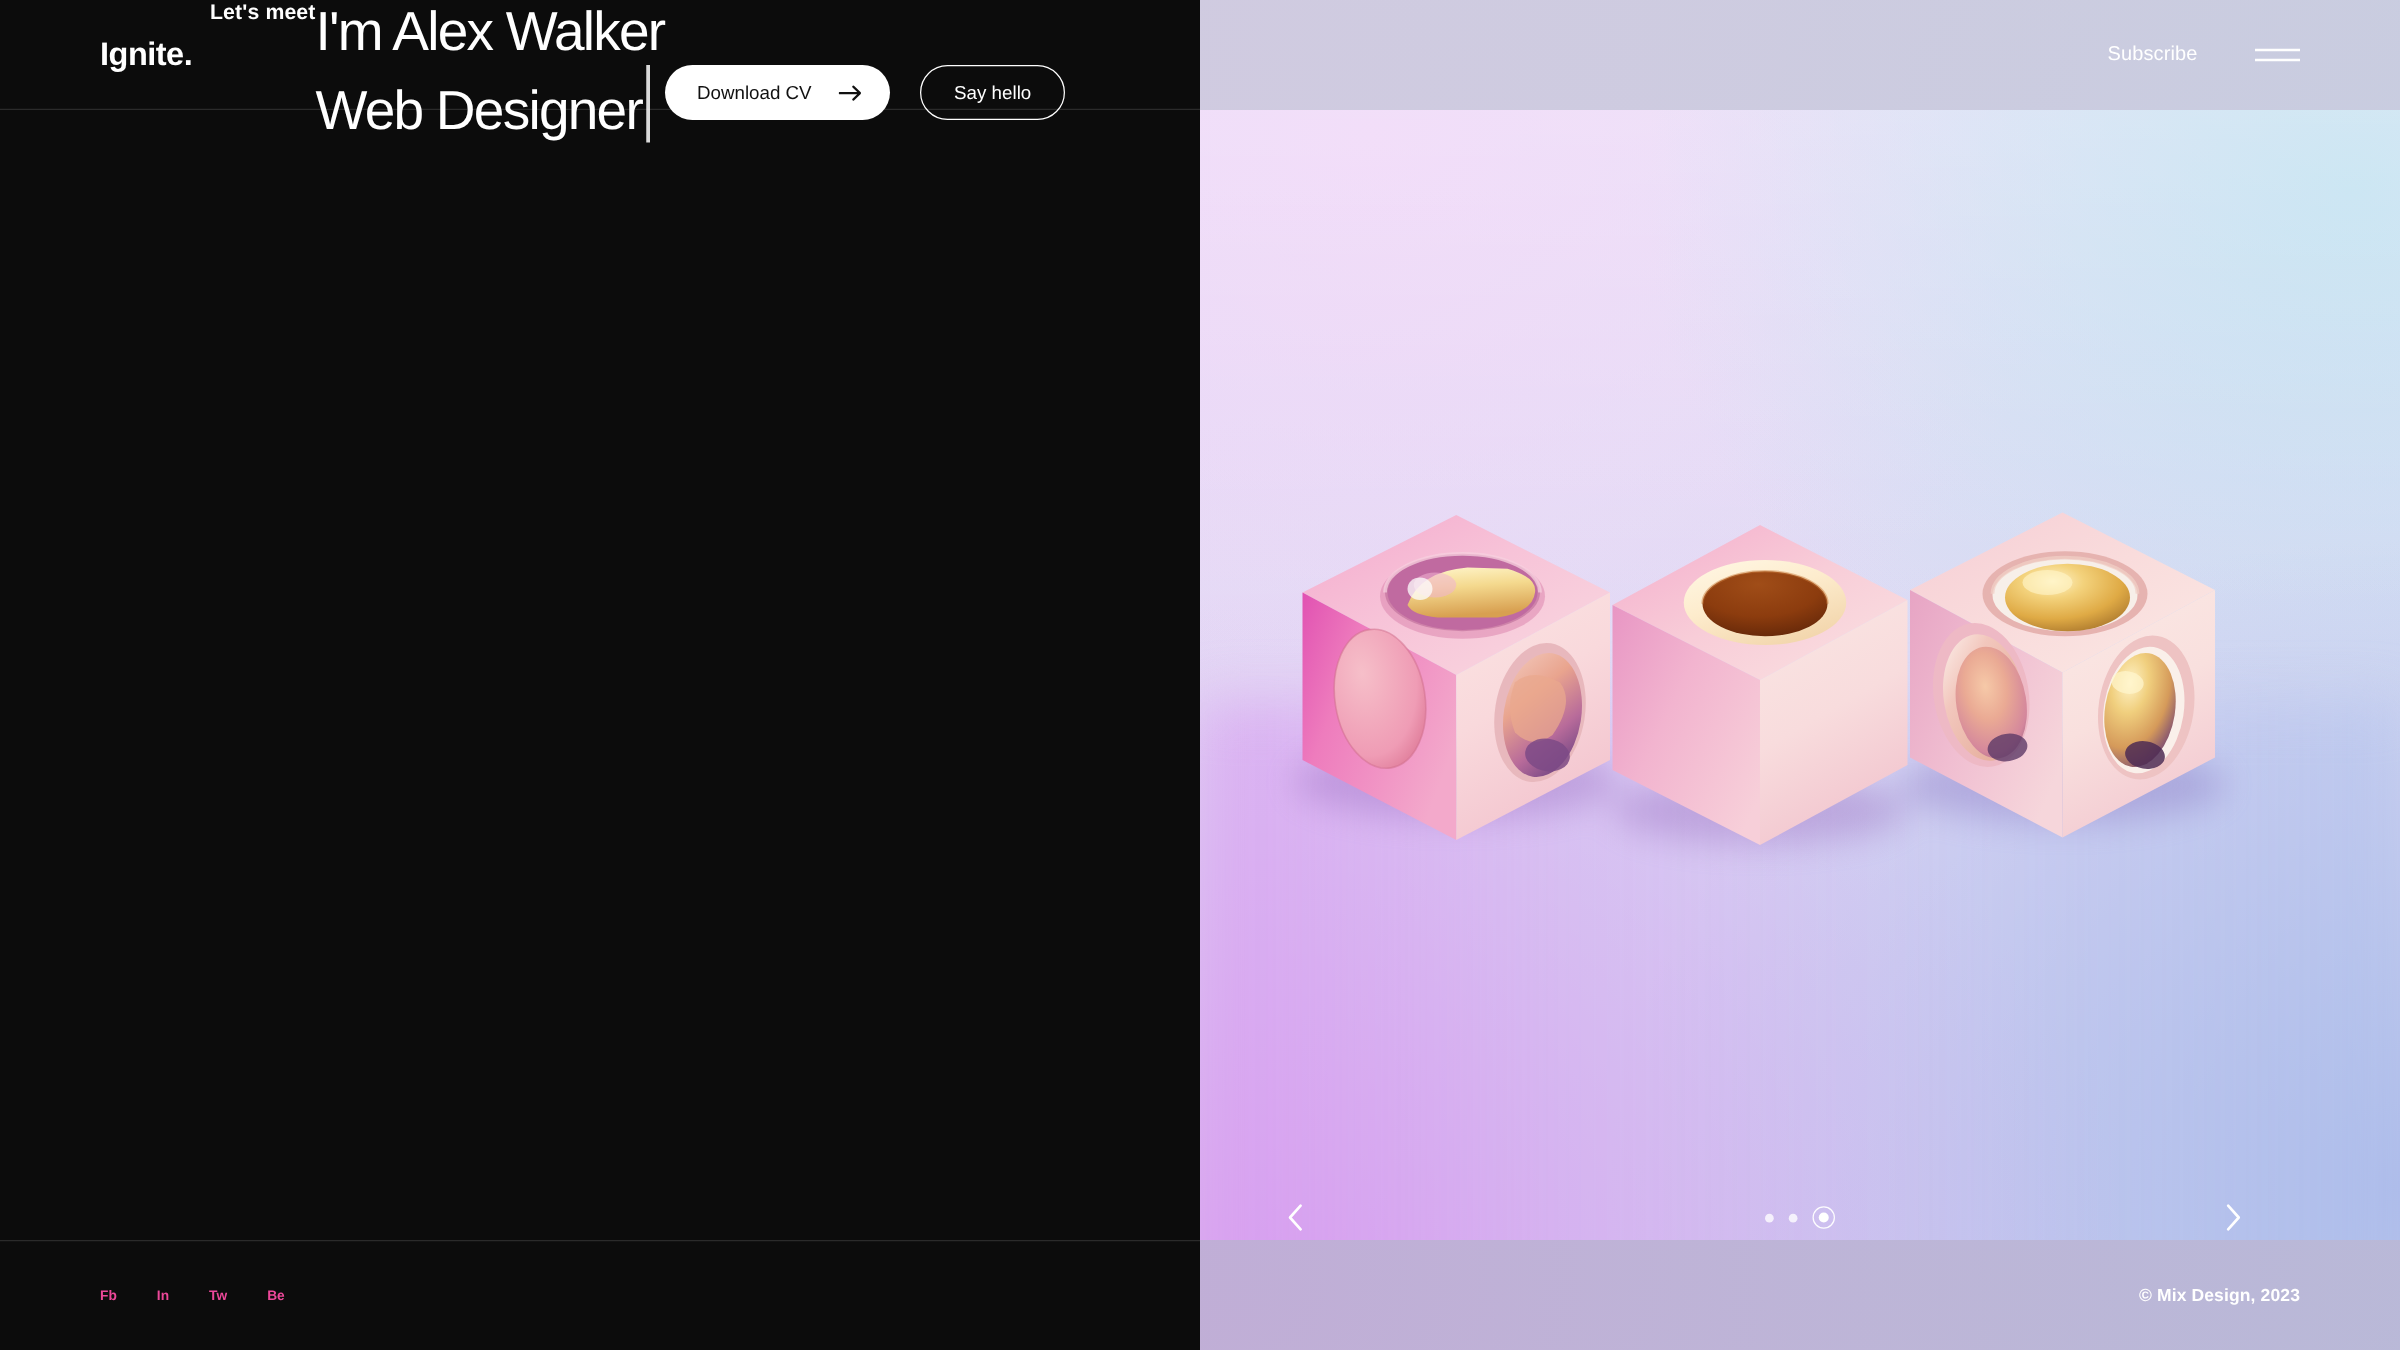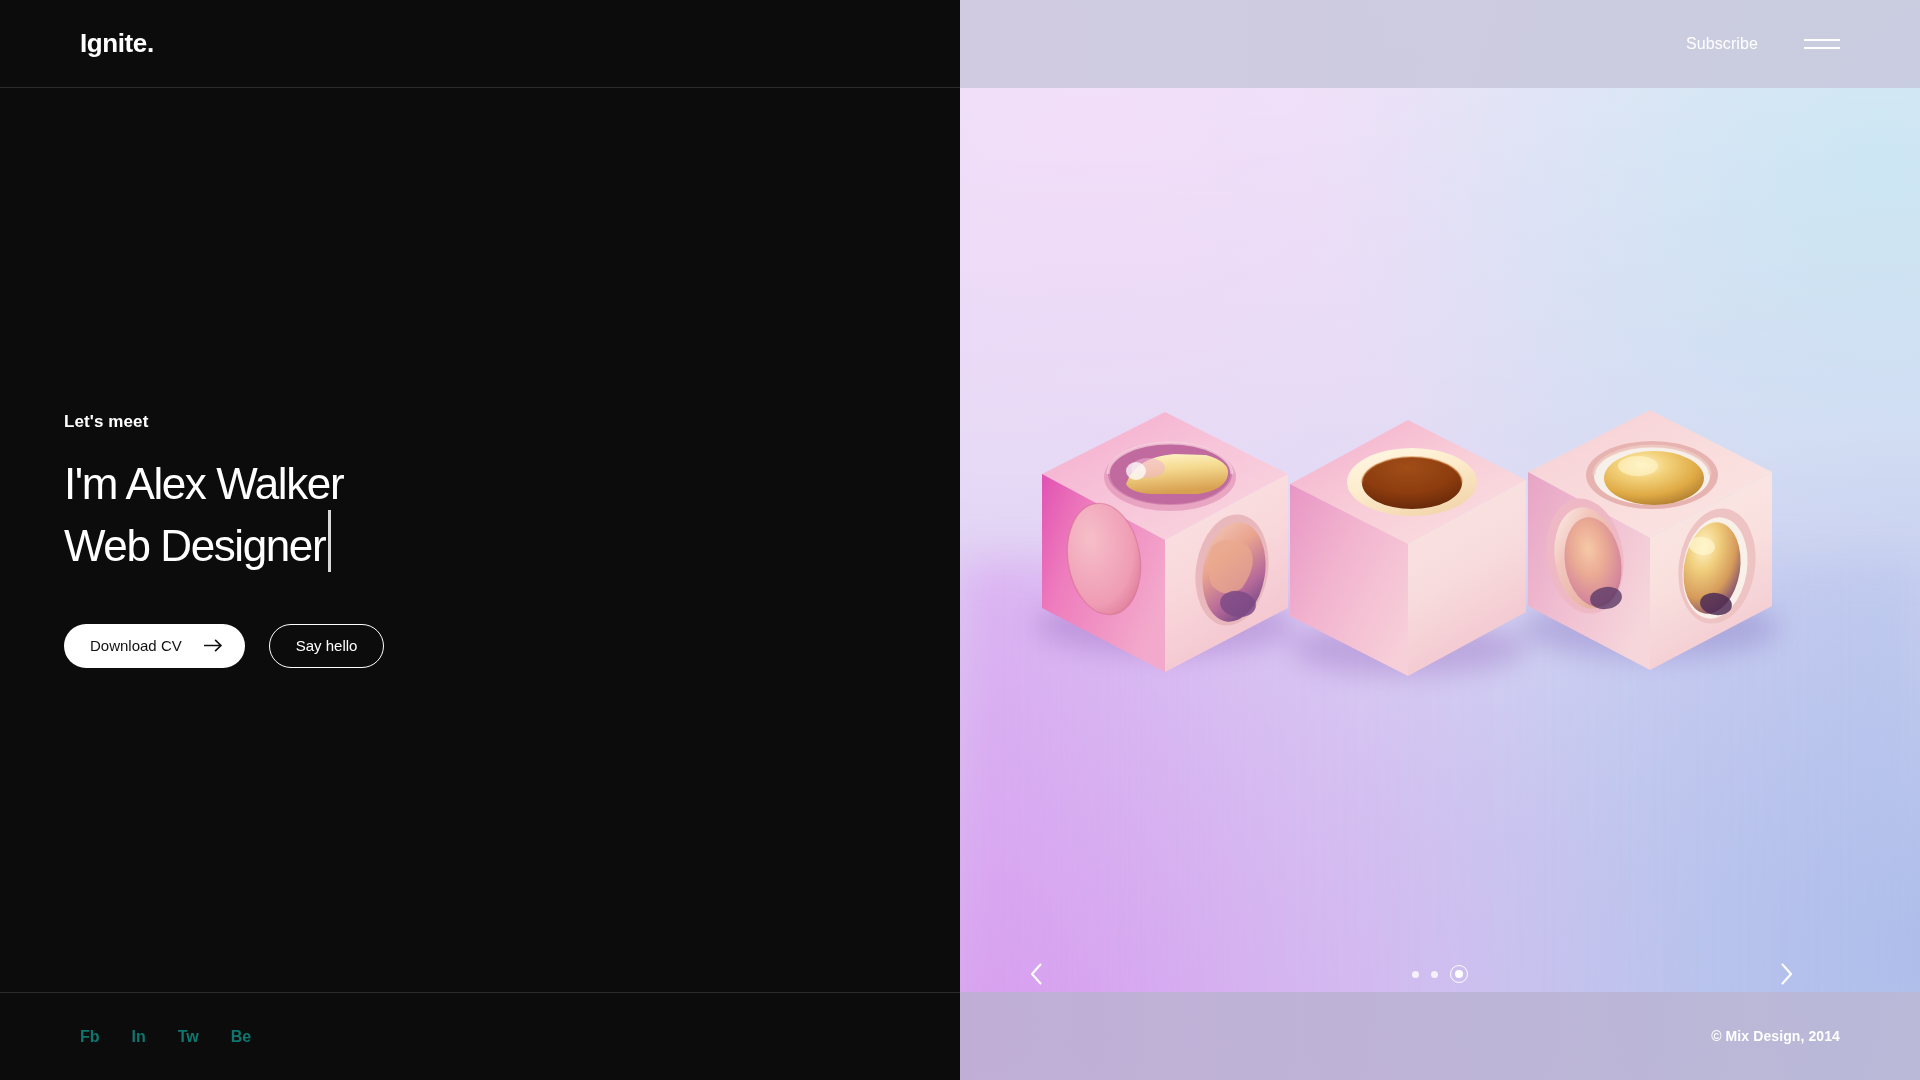--- a/index.html
+++ b/index.html
@@ -71,22 +71,22 @@
     width:36px; height:16px; position:relative; cursor:pointer;
   }
   .burger i {
     position:absolute; left:0; width:36px; height:2px; background:#fff; display:block;
   }
   .burger i:nth-child(1){ top:3px; }
   .burger i:nth-child(2){ top:11px; }
 
   
   .hero {
-    position:absolute; left:64px; top:0; width:860px; height:1080px;
-    display:flex; flex-direction:column; justify-content:center;
+    position:absolute; left:80px; top:0; width:860px; height:1080px;
+    display:flex; justify-content:center;
     z-index:10;
   }
   .eyebrow {
     color:#fff; font-size:17px; font-weight:700; letter-spacing:.1px;
     margin-bottom:26px;
   }
   .headline {
     color:#fff; font-size:44px; font-weight:400; line-height:1.18;
     letter-spacing:-1.4px; white-space:nowrap;
   }
@@ -112,21 +112,21 @@
   .footer {
     position:absolute; left:0; bottom:0; width:1920px; height:88px;
     display:flex; align-items:center; z-index:12;
   }
   .footer-left {
     width:960px; height:88px; display:flex; align-items:center; gap:32px;
     padding-left:80px;
     border-top:1px solid rgba(255,255,255,.13);
   }
   .social {
-    color:#0f766e; font-size:16px; font-weight:700; cursor:pointer;
+    color:#ec4899; font-size:11px; font-weight:700; cursor:pointer;
   }
   .footer-right {
     width:960px; height:88px; display:flex; align-items:center;
     justify-content:flex-end; padding-right:80px;
     background:linear-gradient(to right, rgba(190,175,212,.92), rgba(186,184,214,.92));
   }
   .copyright {
     color:#fff; font-size:14px; font-weight:700; letter-spacing:.1px;
   }
 
@@ -417,17 +417,17 @@
   </div>
 
   <div class="footer">
     <div class="footer-left">
       <a class="social">Fb</a>
       <a class="social">In</a>
       <a class="social">Tw</a>
       <a class="social">Be</a>
     </div>
     <div class="footer-right">
-      <div class="copyright">© Mix Design, 2014</div>
+      <div class="copyright">© Mix Design, 2023</div>
     </div>
   </div>
 
 </div>
 
 </body></html>

